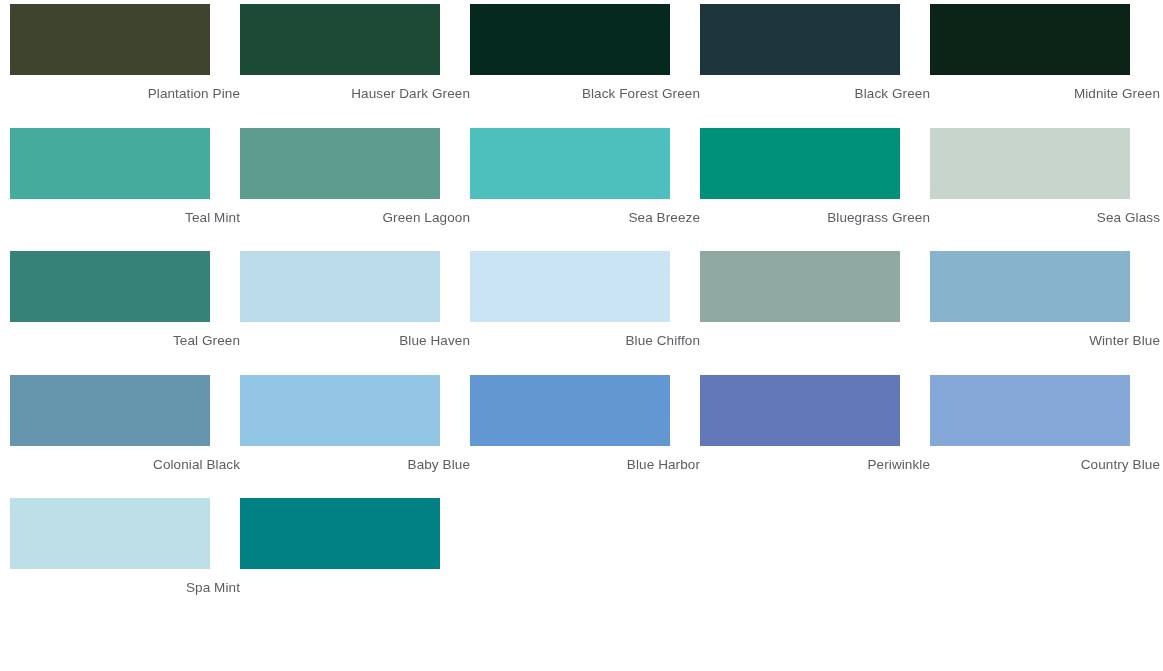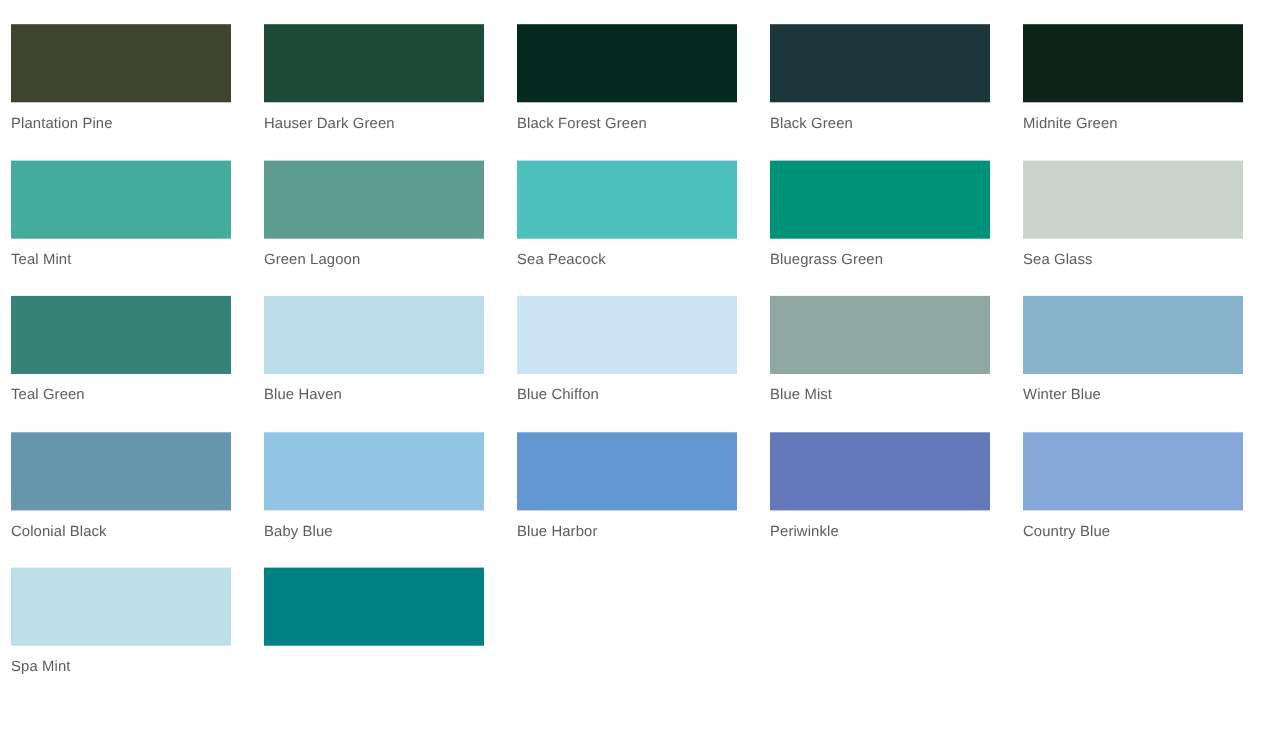--- a/index.html
+++ b/index.html
@@ -19,23 +19,24 @@
     width: 1163px;
     height: 671px;
     background: #ffffff;
     padding: 0;
     box-sizing: border-box;
   }
   .swatch-grid {
     display: grid;
     grid-template-columns: repeat(5, 230px);
     grid-template-rows: repeat(5, 123.5px);
-    padding-top: 22px;
+    padding-top: 4px;
     padding-left: 10px;
     box-sizing: border-box;
+    text-align: right;
   }
   .swatch-cell {
     width: 230px;
     box-sizing: border-box;
   }
   .swatch-chip {
     width: 200px;
     height: 71px;
     display: block;
   }
@@ -78,21 +79,21 @@
       <div class="swatch-cell">
         <span class="swatch-chip" style="background: rgb(69, 171, 157);"></span>
         <span class="swatch-label">Teal Mint</span>
       </div>
       <div class="swatch-cell">
         <span class="swatch-chip" style="background: rgb(93, 156, 143);"></span>
         <span class="swatch-label">Green Lagoon</span>
       </div>
       <div class="swatch-cell">
         <span class="swatch-chip" style="background: rgb(77, 191, 189);"></span>
-        <span class="swatch-label">Sea Peacock</span>
+        <span class="swatch-label">Sea Breeze</span>
       </div>
       <div class="swatch-cell">
         <span class="swatch-chip" style="background: rgb(0, 146, 121);"></span>
         <span class="swatch-label">Bluegrass Green</span>
       </div>
       <div class="swatch-cell">
         <span class="swatch-chip" style="background: rgb(199, 213, 204);"></span>
         <span class="swatch-label">Sea Glass</span>
       </div>
       <div class="swatch-cell">
@@ -102,21 +103,20 @@
       <div class="swatch-cell">
         <span class="swatch-chip" style="background: rgb(188, 220, 233);"></span>
         <span class="swatch-label">Blue Haven</span>
       </div>
       <div class="swatch-cell">
         <span class="swatch-chip" style="background: rgb(203, 228, 243);"></span>
         <span class="swatch-label">Blue Chiffon</span>
       </div>
       <div class="swatch-cell">
         <span class="swatch-chip" style="background: rgb(143, 169, 162);"></span>
-        <span class="swatch-label">Blue Mist</span>
       </div>
       <div class="swatch-cell">
         <span class="swatch-chip" style="background: rgb(135, 179, 204);"></span>
         <span class="swatch-label">Winter Blue</span>
       </div>
       <div class="swatch-cell">
         <span class="swatch-chip" style="background: rgb(102, 149, 174);"></span>
         <span class="swatch-label">Colonial Black</span>
       </div>
       <div class="swatch-cell">

